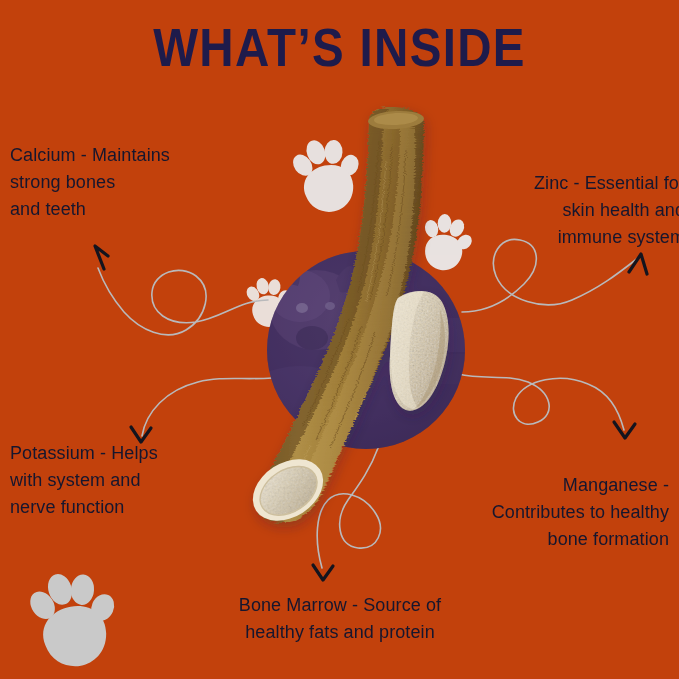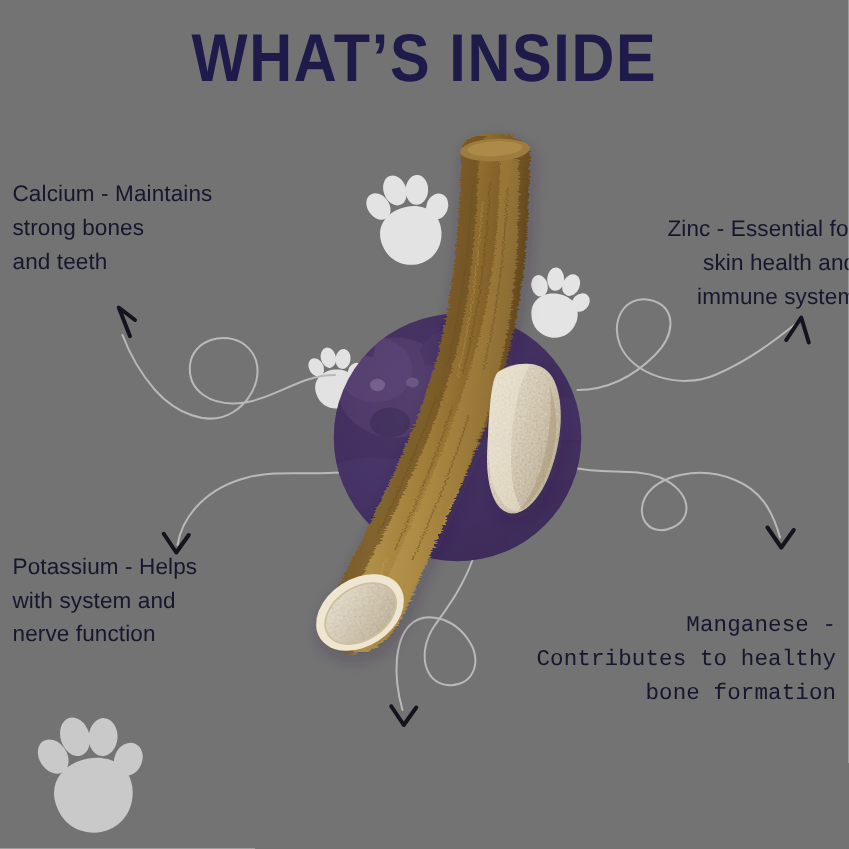--- a/index.html
+++ b/index.html
@@ -11,21 +11,21 @@
     width: 679px;
     height: 679px;
     background: #f5f5f4;
     font-family: "Liberation Sans", sans-serif;
     overflow: hidden;
   }
   #stage {
     position: relative;
     width: 679px;
     height: 679px;
-    background: #737373;
+    background: #c2410c;
     overflow: hidden;
   }
 
   
   #title {
     position: absolute;
     left: 0;
     top: 16px;
     width: 679px;
     text-align: center;
@@ -45,21 +45,21 @@
     position: absolute;
     color: #16162e;
     font-size: 18px;
     line-height: 27px;
     letter-spacing: 0.1px;
     white-space: pre-line;
   }
   #callout-calcium   { left: 10px;  top: 142px; width: 260px; text-align: left; }
   #callout-zinc      { left: 430px; top: 170px; width: 255px; text-align: right; }
   #callout-potassium { left: 10px;  top: 440px; width: 250px; text-align: left; }
-  #callout-manganese { left: 390px; top: 488px; width: 279px; text-align: right; font-family: Liberation Mono, monospace; }
+  #callout-manganese { left: 390px; top: 472px; width: 279px; text-align: right; }
   #callout-marrow    { left: 160px; top: 592px; width: 360px; text-align: center; }
 
   
   svg.layer {
     position: absolute;
     left: 0;
     top: 0;
     width: 679px;
     height: 679px;
     overflow: visible;
@@ -321,14 +321,16 @@
 immune system</div>
 
   <div class="callout" id="callout-potassium">Potassium - Helps
 with system and
 nerve function</div>
 
   <div class="callout" id="callout-manganese">Manganese -
 Contributes to healthy
 bone formation</div>
 
+  <div class="callout" id="callout-marrow">Bone Marrow - Source of
+healthy fats and protein</div>
 
 </div>
 
 </body></html>

